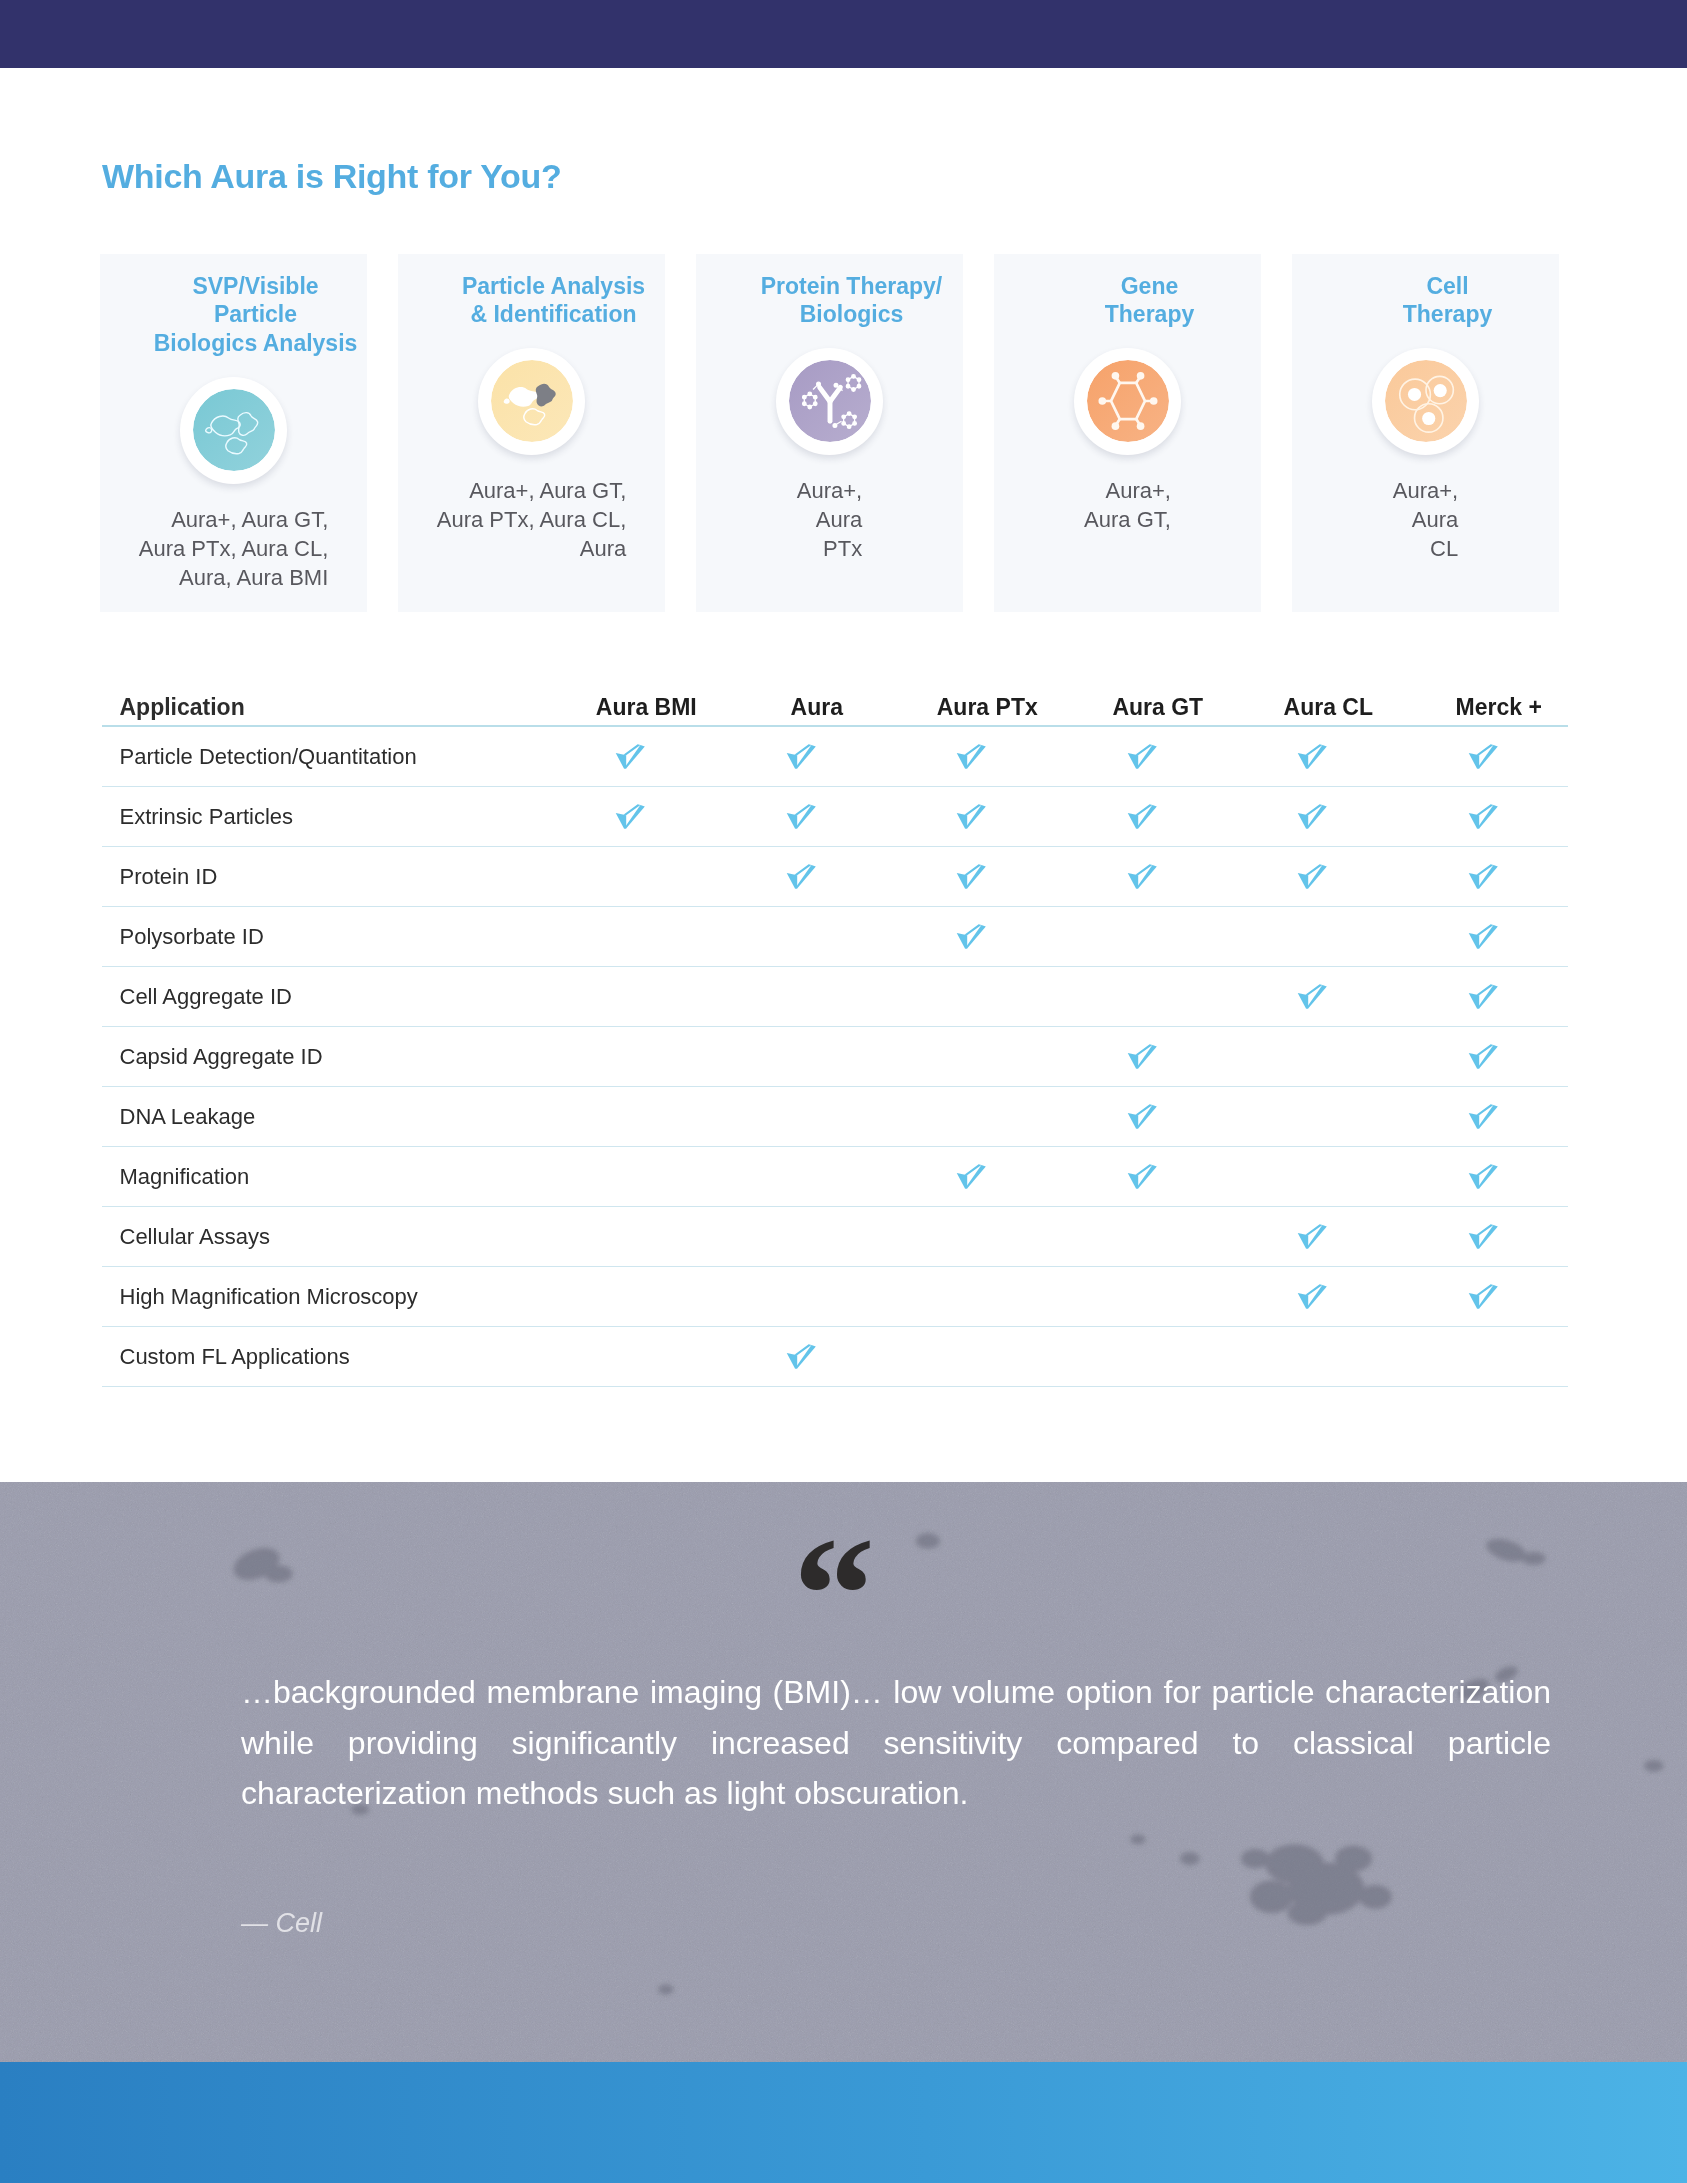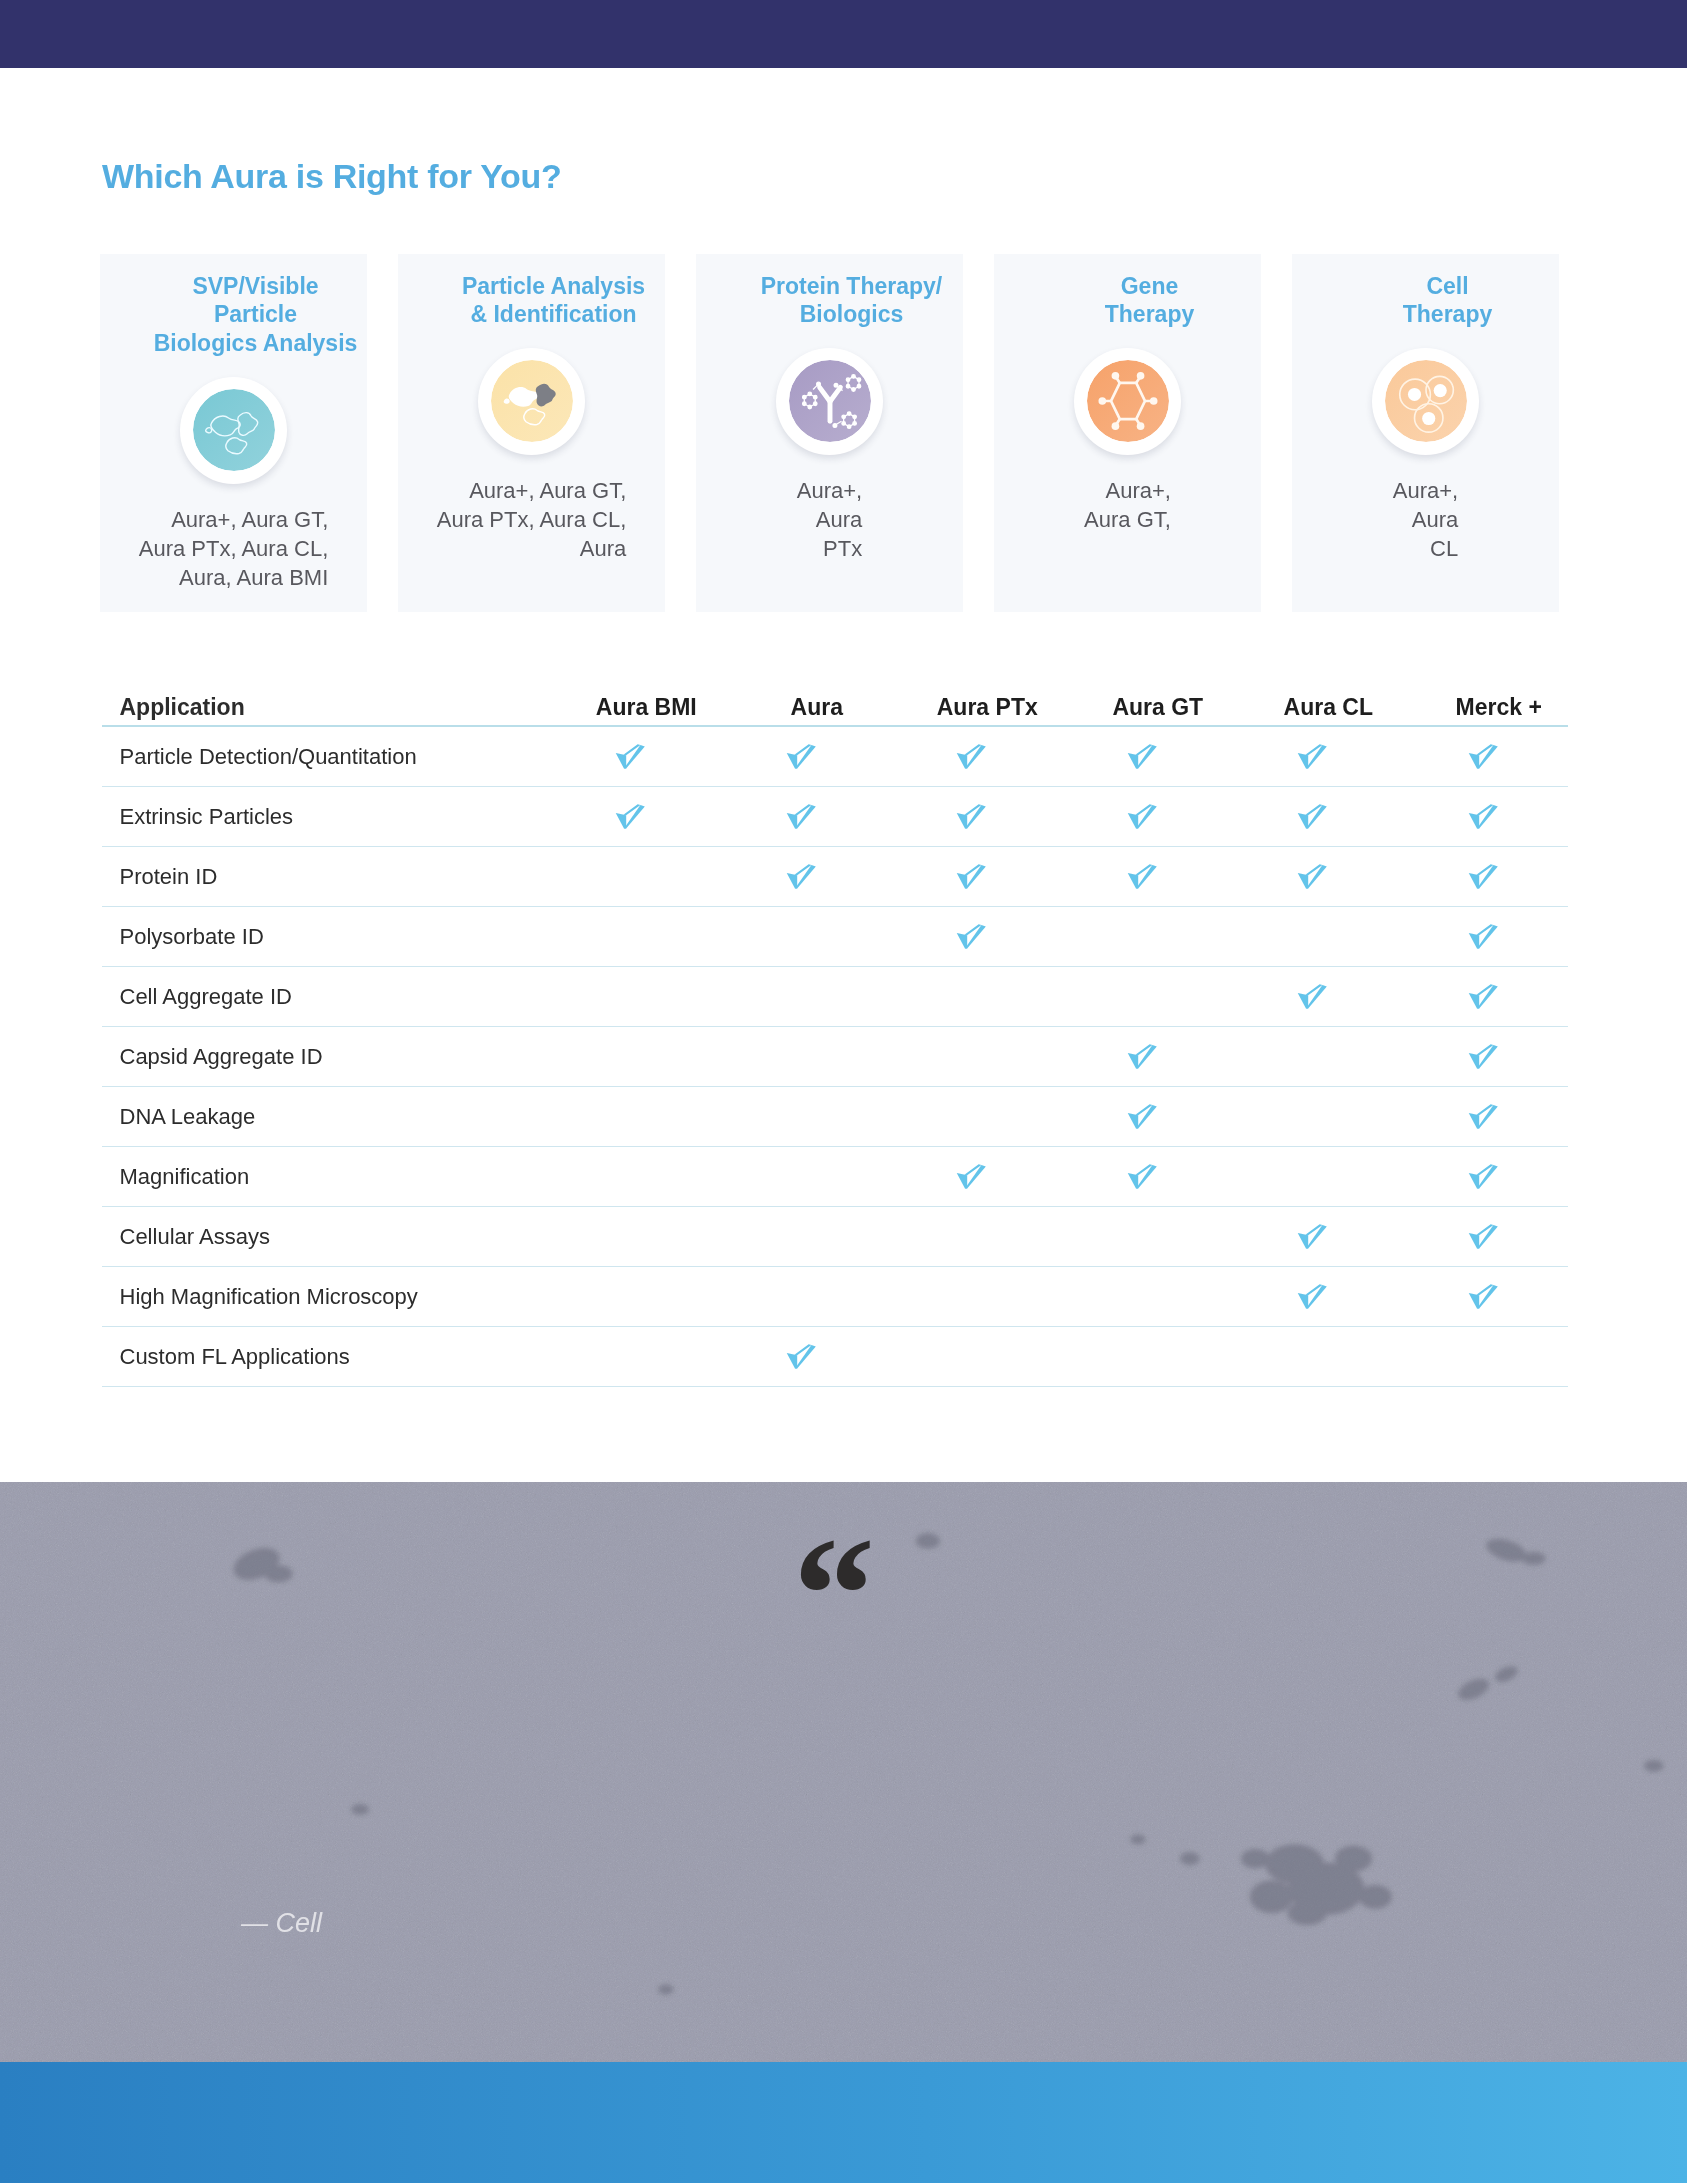--- a/index.html
+++ b/index.html
@@ -587,17 +587,18 @@
         <ellipse cx="2700" cy="380" rx="30" ry="16" transform="rotate(-25 2700 380)"></ellipse>
         <ellipse cx="2760" cy="352" rx="22" ry="12" transform="rotate(-25 2760 352)"></ellipse>
         <ellipse cx="660" cy="600" rx="16" ry="10"></ellipse>
         <ellipse cx="1220" cy="930" rx="14" ry="9"></ellipse>
         <ellipse cx="3030" cy="520" rx="18" ry="11"></ellipse>
       </g>
     </svg>
   </div>
 
   <div class="qmark">“</div>
+  <div class="qtext">…backgrounded membrane imaging (BMI)… low volume option for particle characterization while providing significantly increased sensitivity compared to classical particle characterization methods such as light obscuration.</div>
   <div class="qattr">— Cell</div>
 
   <div class="bottombar"></div>
 </div>
 
 
 </body></html>

